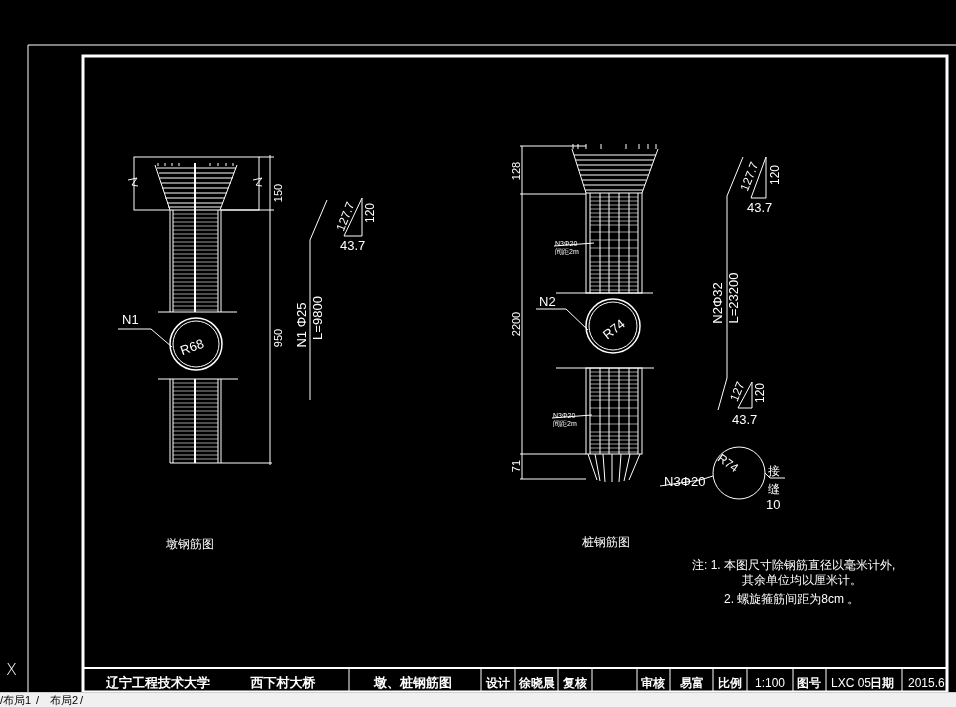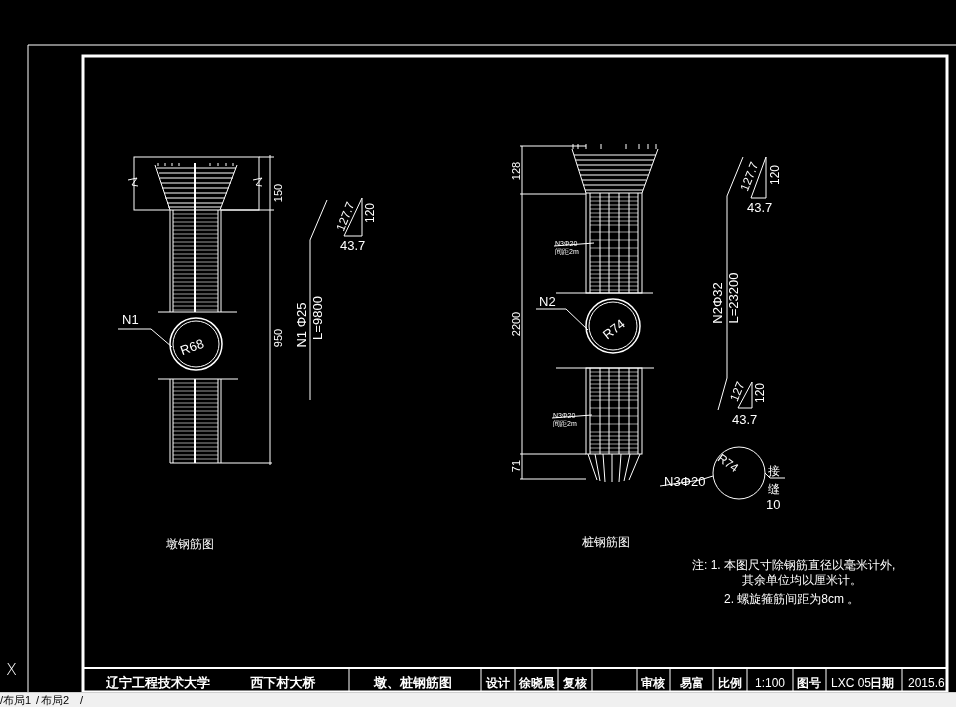--- a/index.html
+++ b/index.html
@@ -2,21 +2,21 @@
 <html><head>
 <meta charset="utf-8">
 <style>
   html,body{margin:0;padding:0;background:#000;}
   body{width:956px;height:707px;position:relative;overflow:hidden;font-family:"Liberation Sans","DejaVu Sans",sans-serif;color:#fff;}
   #canvas{position:absolute;left:0;top:0;width:956px;height:692px;background:#000;}
   svg text{font-family:"Liberation Sans","DejaVu Sans",sans-serif;fill:#fff;}
   .tabbar{position:absolute;left:0;top:692px;width:956px;height:15px;background:#f0f0f0;border-top:1px solid #cfcfcf;font-size:11px;color:#000;}
   .tab{position:absolute;top:0px;height:14px;line-height:14px;padding:0 2px;cursor:pointer;}
   .tab1{left:1px;}
-  .tab2{left:39px;}
+  .tab2{left:48px;}
   .tab-sep{position:absolute;top:0;font-size:11px;line-height:14px;color:#000;}
   .ucs{position:absolute;left:6px;top:660px;font-size:16px;color:#fff;font-family:"DejaVu Sans",sans-serif;font-weight:100;}
 </style>
 </head>
 <body>
 
 <div id="canvas">
 <svg width="956" height="692" viewBox="0 0 956 692" xmlns="http://www.w3.org/2000/svg">
 
   <g fill="none" stroke="#fff">

